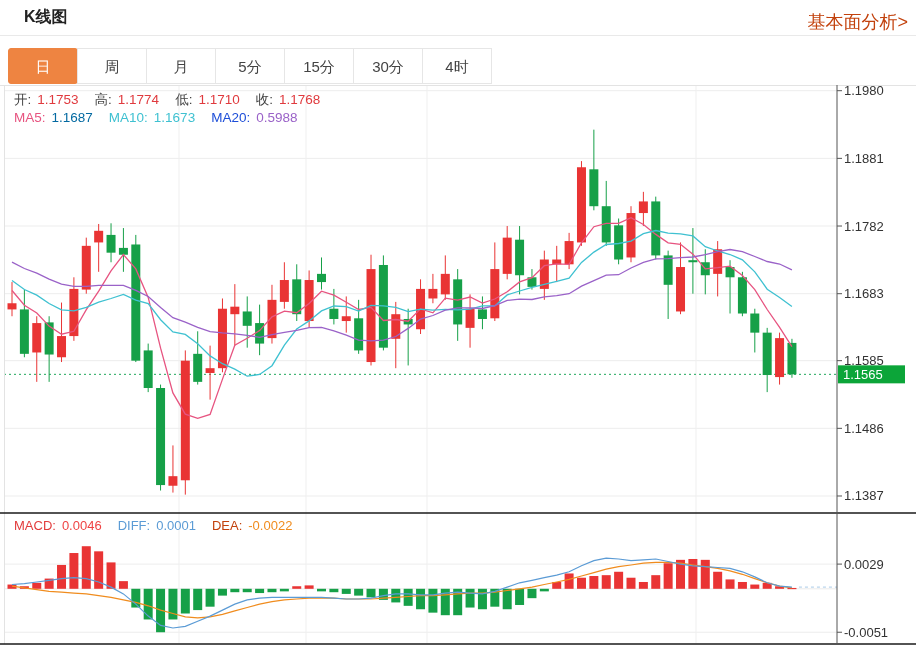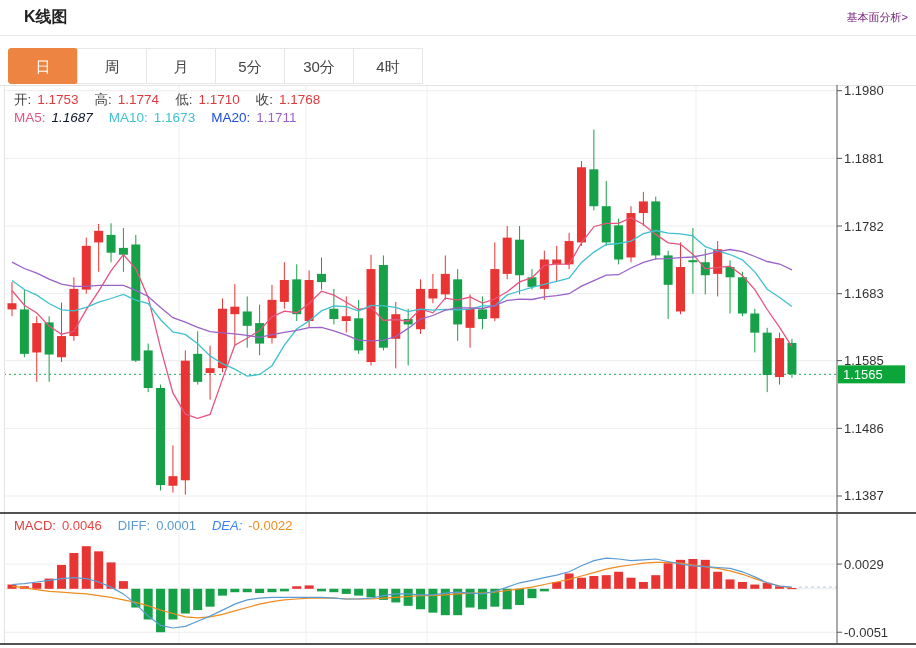--- a/index.html
+++ b/index.html
@@ -1,19 +1,19 @@
 <!DOCTYPE html>
 <html><head>
 <meta charset="utf-8">
 <style>
   html,body{margin:0;padding:0;background:#fff;}
   body{width:916px;height:648px;position:relative;font-family:"Liberation Sans","DejaVu Sans",sans-serif;overflow:hidden;}
   .abs{position:absolute;}
   #page-title{left:24px;top:7px;font-size:16px;font-weight:bold;color:#222;}
-  #fund-link{right:8px;top:10px;font-size:11px;color:#701a75;cursor:pointer;text-decoration:none;text-align:right;}
+  #fund-link{right:8px;top:10px;font-size:18px;color:#c2410c;cursor:pointer;text-decoration:none;text-align:right;}
   #title-sep{left:0;top:35px;width:916px;border-top:1px solid #e9e9e9;height:0;}
   #tab-bar{left:8px;top:48px;display:flex;}
   .tab{width:70px;height:36px;line-height:36px;text-align:center;font-size:15px;color:#444;
        background:#fff;border:1px solid #e6e6e6;margin-left:-1px;cursor:pointer;box-sizing:border-box;}
   .tab:first-child{margin-left:0;}
   .tab.active{background:#ee8441;border-color:#ee8441;color:#fff;border-radius:3px;}
   .legend{font-size:13.5px;white-space:nowrap;}
   .legend span{margin-right:6px;}
   .legend .pair{margin-right:16px;}
   #legend-ohlc{left:14px;top:91px;}
@@ -281,18 +281,19 @@
   </svg>
 
 <div class="abs" id="page-title">K线图</div>
 <a class="abs" id="fund-link">基本面分析&gt;</a>
 <div class="abs" id="title-sep"></div>
 <div class="abs" id="tab-bar">
     <div class="tab active">日</div>
     <div class="tab">周</div>
     <div class="tab">月</div>
     <div class="tab">5分</div>
+    <div class="tab">15分</div>
     <div class="tab">30分</div>
     <div class="tab">4时</div>
   </div>
 <div class="abs legend" id="legend-ohlc"><span style="color: rgb(68, 68, 68);">开:</span><span class="pair" style="color: rgb(224, 58, 62);">1.1753</span><span style="color: rgb(68, 68, 68);">高:</span><span class="pair" style="color: rgb(224, 58, 62);">1.1774</span><span style="color: rgb(68, 68, 68);">低:</span><span class="pair" style="color: rgb(224, 58, 62);">1.1710</span><span style="color: rgb(68, 68, 68);">收:</span><span class="pair" style="color: rgb(224, 58, 62);">1.1768</span></div>
-<div class="abs legend" id="legend-ma"><span style="color: rgb(231, 84, 128);">MA5:</span><span class="pair" style="color: #0f172a; font-style: italic;">1.1687</span><span style="color: rgb(63, 193, 209);">MA10:</span><span class="pair" style="color: rgb(63, 193, 209);">1.1673</span><span style="color: #1d4ed8;">MA20:</span><span class="pair" style="color: rgb(154, 98, 200);">1.1711</span></div>
-<div class="abs legend" id="legend-macd"><span style="color: rgb(226, 60, 60); margin-top: 24px;">MACD:</span><span class="pair" style="color: #ef4444;">0.0046</span><span style="color: rgb(91, 155, 213);">DIFF:</span><span class="pair" style="color: rgb(91, 155, 213);">0.0001</span><span style="color: #3b82f6; font-style: italic;">DEA:</span><span class="pair" style="color: rgb(240, 140, 30); margin-top: 8px;">-0.0022</span></div>
+<div class="abs legend" id="legend-ma"><span style="color: rgb(231, 84, 128);">MA5:</span><span class="pair" style="color: #0369a1;">1.1687</span><span style="color: rgb(63, 193, 209);">MA10:</span><span class="pair" style="color: rgb(63, 193, 209);">1.1673</span><span style="color: #1d4ed8;">MA20:</span><span class="pair" style="color: rgb(154, 98, 200);">0.5988</span></div>
+<div class="abs legend" id="legend-macd"><span style="color: rgb(226, 60, 60); margin-top: 24px;">MACD:</span><span class="pair" style="color: #ef4444;">0.0046</span><span style="color: rgb(91, 155, 213);">DIFF:</span><span class="pair" style="color: rgb(91, 155, 213);">0.0001</span><span style="color: #c2410c;">DEA:</span><span class="pair" style="color: rgb(240, 140, 30); margin-top: 8px;">-0.0022</span></div>
 
 </body></html>

